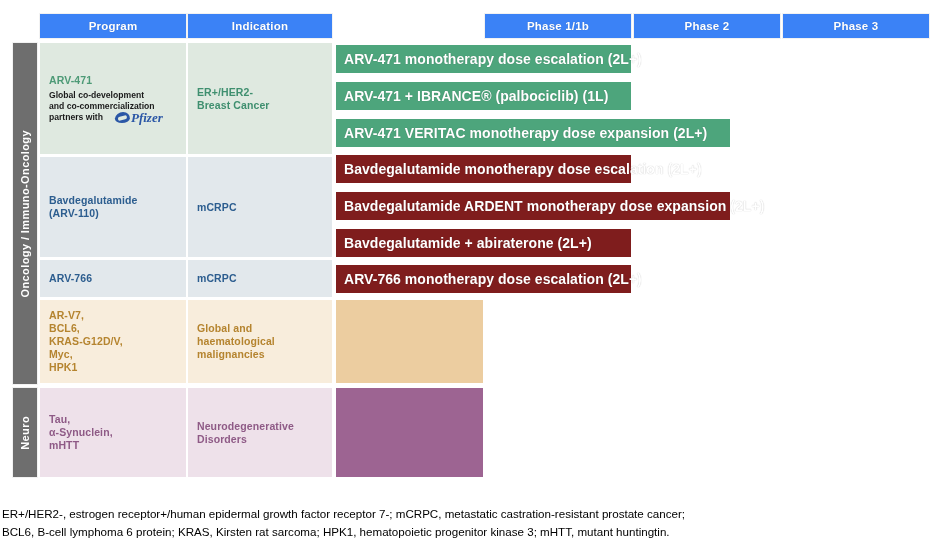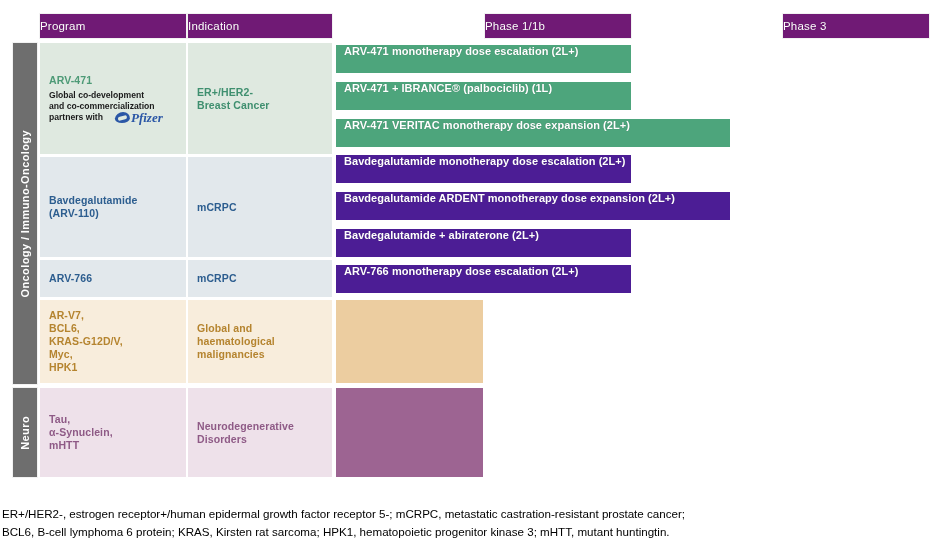--- a/index.html
+++ b/index.html
@@ -14,27 +14,28 @@
     width: 936px; height: 554px;
     overflow: hidden;
     background: #ffffff;
   }
 
   
   .abs { position: absolute; }
 
   
   .hdr {
-    background: #701a75;
+    background: #3b82f6;
     color: #ffffff;
     font-size: 11.5px;
-    font-weight: normal;
+    font-weight: bold;
     letter-spacing: .2px;
     display: flex;
     align-items: center;
+    justify-content: center;
     border: 1px solid #f2f2f2;
     text-shadow: 0 0 1px rgba(0,0,0,.25);
   }
 
   
   .spine {
     background: #6e6e6e;
     color: #ffffff;
     font-size: 11px;
     font-weight: bold;
@@ -83,32 +84,32 @@
   
   .c-green  { color: #4d9a76; }
   .c-teal   { color: #3f8f6f; }
   .c-blue   { color: #2c5d8f; }
   .c-tan    { color: #b5842f; }
   .c-purple { color: #8e5a86; }
 
   
   .bar {
     display: flex;
-    align-items: flex-start;
+    align-items: center;
     padding: 0 8px;
     color: #ffffff;
-    font-size: 11px;
+    font-size: 14px;
     font-weight: bold;
     letter-spacing: .05px;
     white-space: nowrap;
     border: 1px solid #ffffff;
     text-shadow: 0 0 1px rgba(0,0,0,.3);
   }
   .b-green  { background: #4da57c; }
-  .b-blue   { background: #4c1d95; }
+  .b-blue   { background: #7f1d1d; }
   .b-tan    { background: #eccda0; }
   .b-purple { background: #9d6492; }
 
   
   .pfizer {
     display: inline-flex;
     align-items: flex-start;
     gap: 1px;
     margin-left: 2px;
   }
@@ -156,20 +157,23 @@
 <div id="page">
 
   <div class="abs hdr" style="left:39px; top:13px; width:148px; height:26px;">
     <span>Program</span>
   </div>
   <div class="abs hdr" style="left:187px; top:13px; width:146px; height:26px;">
     <span>Indication</span>
   </div>
   <div class="abs hdr" style="left:484px; top:13px; width:148px; height:26px;">
     <span>Phase 1/1b</span>
+  </div>
+  <div class="abs hdr" style="left:633px; top:13px; width:148px; height:26px;">
+    <span>Phase 2</span>
   </div>
   <div class="abs hdr" style="left:782px; top:13px; width:148px; height:26px;">
     <span>Phase 3</span>
   </div>
 
   <div class="abs spine" style="left:12px; top:42px; width:26px; height:343px;">
     <span>Oncology / Immuno-Oncology</span>
   </div>
   <div class="abs spine" style="left:12px; top:387px; width:26px; height:91px;">
     <span>Neuro</span>
@@ -279,17 +283,17 @@
 
   <div class="abs bar b-blue" style="left:335px; top:264px; width:297px; height:30px;">
     <span>ARV-766 monotherapy dose escalation (2L+)</span>
   </div>
 
   <div class="abs bar b-tan" style="left:335px; top:299px; width:149px; height:85px;"></div>
 
   <div class="abs bar b-purple" style="left:335px; top:387px; width:149px; height:91px;"></div>
 
   <div class="footnote">
-    <div>ER+/HER2-, estrogen receptor+/human epidermal growth factor receptor 5-; mCRPC, metastatic castration-resistant prostate cancer;</div>
+    <div>ER+/HER2-, estrogen receptor+/human epidermal growth factor receptor 7-; mCRPC, metastatic castration-resistant prostate cancer;</div>
     <div>BCL6, B-cell lymphoma 6 protein; KRAS, Kirsten rat sarcoma; HPK1, hematopoietic progenitor kinase 3; mHTT, mutant huntingtin.</div>
   </div>
 
 </div>
 
 </body></html>

